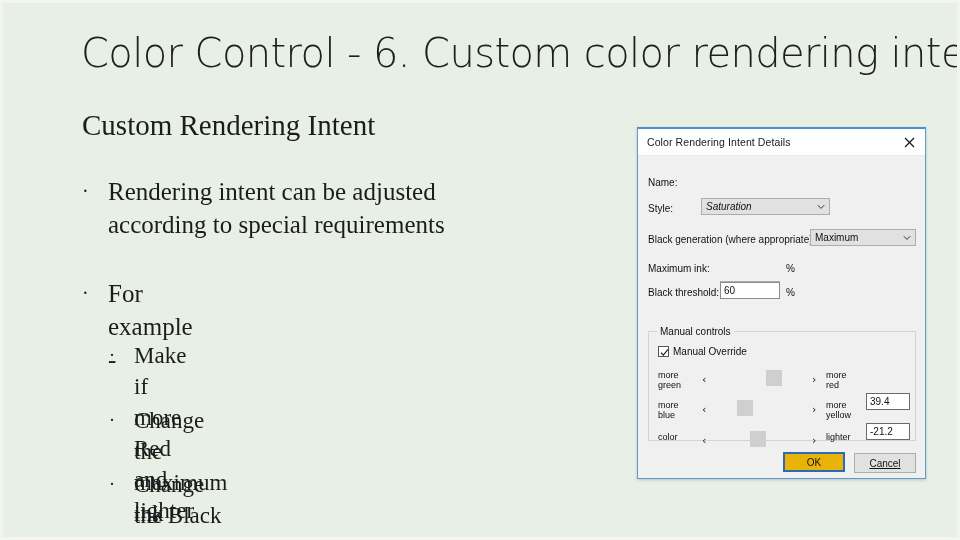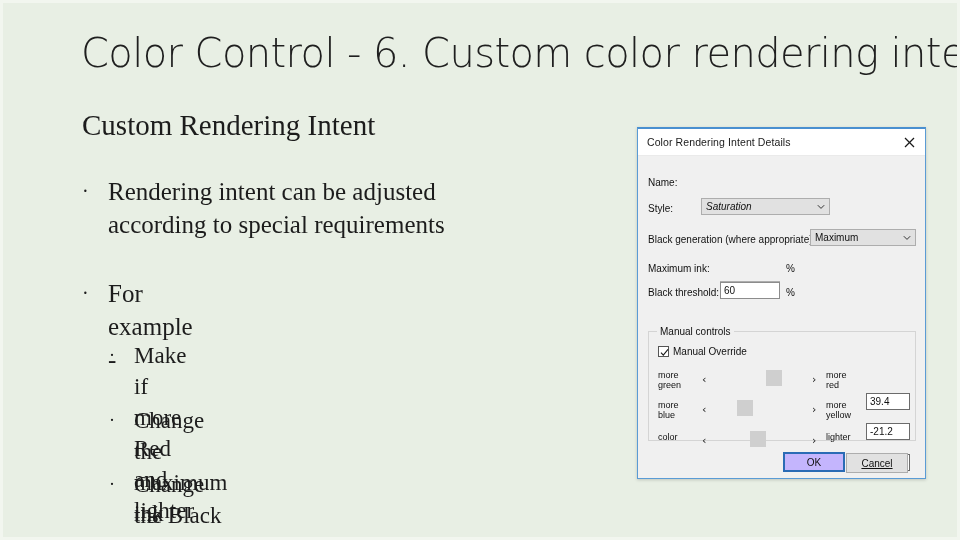--- a/index.html
+++ b/index.html
@@ -272,21 +272,21 @@
     width: 62px;
     background: #e1e1e1;
     border: 1px solid #adadad;
     display: flex;
     align-items: center;
     justify-content: center;
     font-size: 10px;
     color: #101010;
     cursor: pointer;
   }
-  .btn.primary { border: 2px solid #2a6bb5; background: #c4b5fd; }
+  .btn.primary { border: 2px solid #2a6bb5; background: #eab308; }
 </style>
 </head>
 <body>
 
 <div id="slide">
 
   <div id="slide-title">Color Control - 6. Custom color rendering intent</div>
   <div id="subtitle">Custom Rendering Intent</div>
 
   <div class="bullets">
@@ -413,18 +413,18 @@
           <div class="track">
             <div class="thumb" style="left:36px;"></div>
           </div>
           <div class="arrow gt">›</div>
           <div class="endlabel right" style="top:4px;">lighter</div>
           <div class="valbox">0.0</div>
         </div>
       </div>
 
       <div class="btn primary" style="left:145px; top:296px;">OK</div>
-      <div class="btn" style="left:208px; top:297px;text-decoration:underline;">Cancel</div>
+      <div class="btn" style="left:216px; top:297px;text-decoration:underline;">Cancel</div>
 
     </div>
   </div>
 
 </div>
 
 </body></html>

